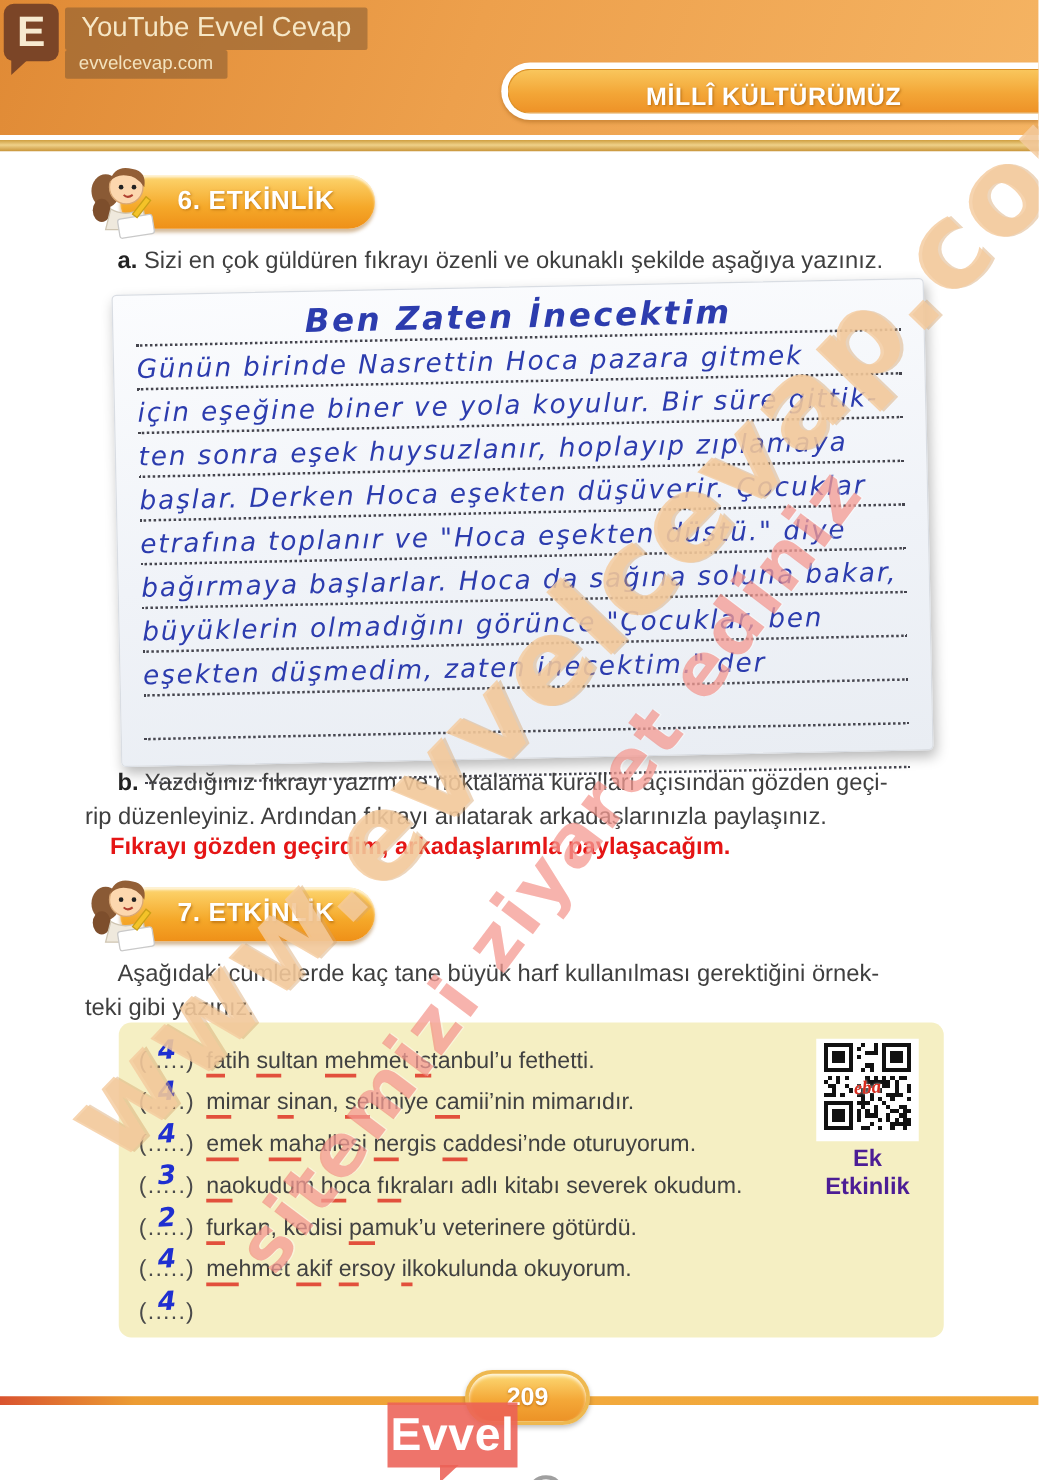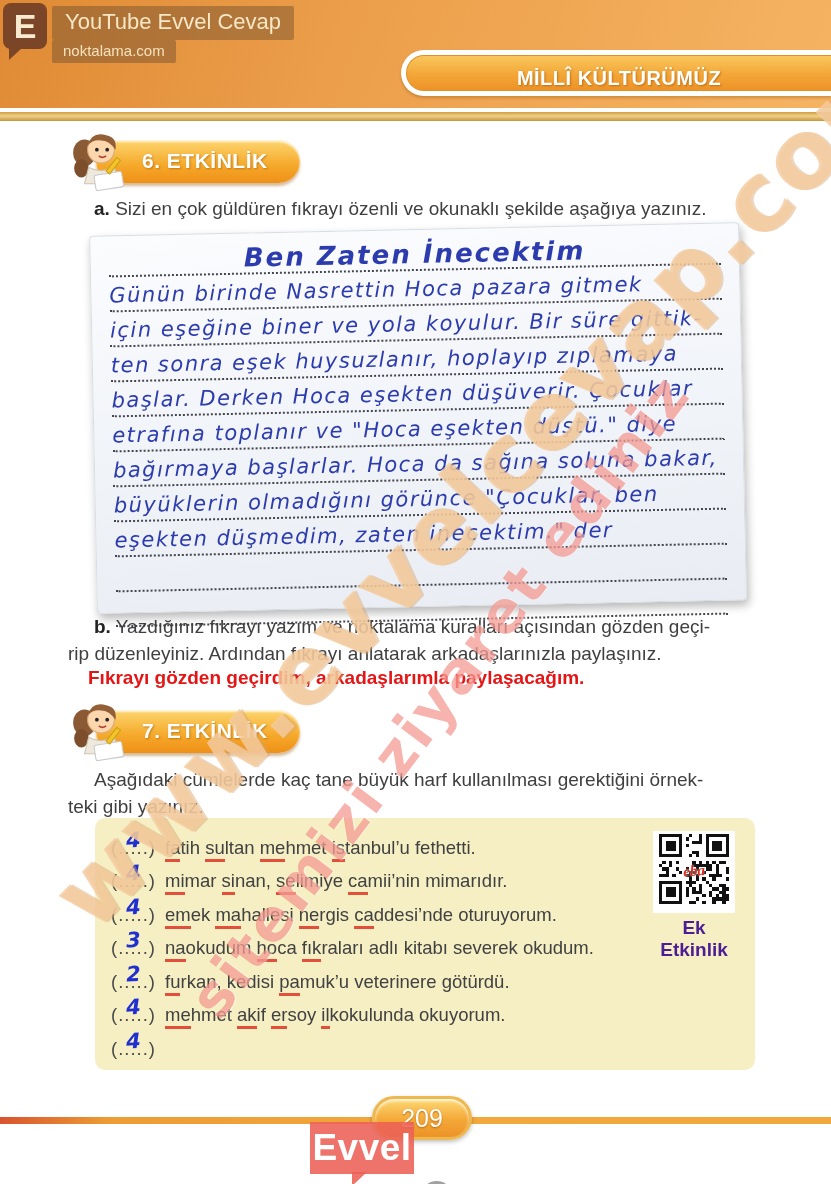--- a/index.html
+++ b/index.html
@@ -81,41 +81,41 @@
       color:rgba(241,128,118,.6);text-shadow:1px 1px 0 rgba(255,255,255,.4);
       transform:rotate(-53deg);}
 
   
   .footer-line{position:absolute;left:0;top:1117px;width:831px;height:7px;
       background:linear-gradient(90deg,#d9532f 0%,#ec9c33 13%,#f2a93c 55%,#f1a83b 100%);}
   .page-pill{position:absolute;left:372px;top:1096px;width:100px;height:44px;border-radius:23px;
       background:linear-gradient(#fcd974 0%,#f4a838 55%,#ec9226 100%);
       border:3px solid #eeb850;box-shadow:inset 0 2px 3px rgba(255,255,255,.8),0 2px 4px rgba(0,0,0,.25);
       display:flex;align-items:center;justify-content:center;box-sizing:border-box;}
-  .page-pill span{color:#fff;font-weight:normal;font-size:25px;text-shadow:0 1px 2px #b86a10;}
+  .page-pill span{color:#fff;font-weight:bold;font-size:20px;text-shadow:0 1px 2px #b86a10;}
   .brand-box{position:absolute;left:310px;top:1122px;width:104px;height:52px;
       background:rgba(236,97,86,.88);display:flex;align-items:center;justify-content:center;}
   .brand-box span{color:#fff;font-weight:bold;font-size:37px;letter-spacing:.5px;}
   .brand-tail{position:absolute;left:352px;top:1172px;width:0;height:0;
       border-top:14px solid rgba(236,97,86,.88);border-right:15px solid transparent;}
   .brand-gray{position:absolute;left:421px;top:1126px;color:#a0a0a0;font-size:41px;
       letter-spacing:1px;margin-top:46px;}
 </style>
 </head>
 <body>
 
 <div class="page">
 
   <div class="header">
     <div class="logo-e">
       <span>E</span>
       <div class="tail"></div>
     </div>
     <div class="channel-box">YouTube Evvel Cevap</div>
-    <div class="site-box">noktalama.com</div>
+    <div class="site-box">evvelcevap.com</div>
     <div class="ribbon">
       <div class="ribbon-inner">
         <span>MİLLÎ KÜLTÜRÜMÜZ</span>
       </div>
     </div>
   </div>
   <div class="gold-rule"></div>
 
   <div class="act-badge" style="left:72px;top:128px;">
     <span class="act-pill">6. ETKİNLİK</span>

